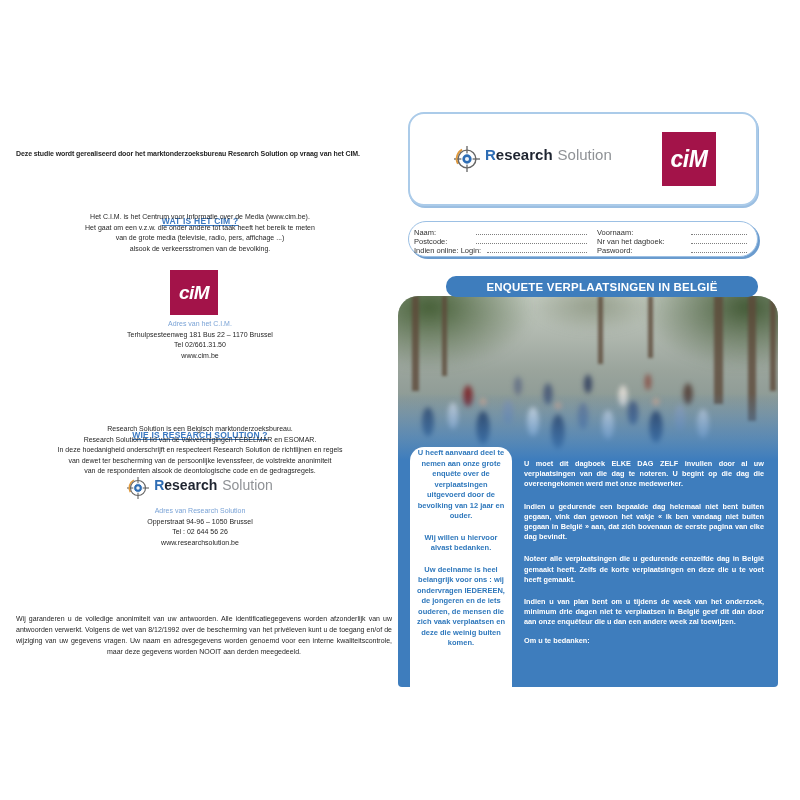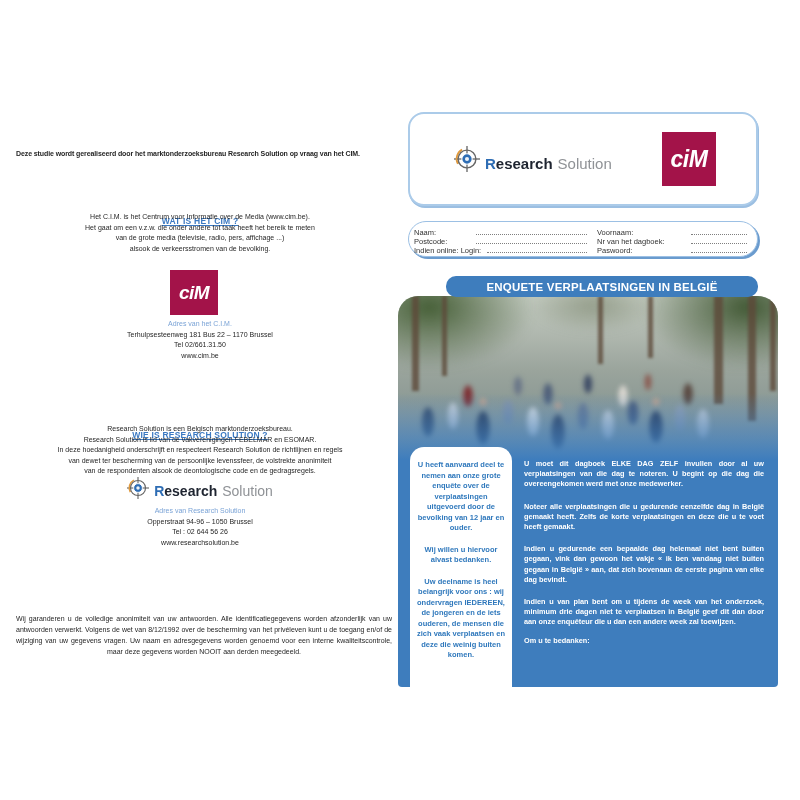--- a/index.html
+++ b/index.html
@@ -13,21 +13,21 @@
             color:#3b79c2;text-decoration:underline;letter-spacing:.2px;margin-top:20px;}
   #h1{top:196px;} #h2{top:410px;}
   .sec-body{left:20px;width:360px;text-align:center;font-size:7px;line-height:1.5;}
   #b1{top:212px;} #b2{top:424px;}
   .cim-badge{background:#a31349;color:#fff;display:flex;align-items:center;justify-content:center;
              font-weight:bold;font-style:italic;letter-spacing:-0.5px;}
   #cimL{left:170px;top:270px;width:48px;height:45px;font-size:19px;}
   .addr{left:20px;width:360px;text-align:center;font-size:7px;line-height:1.5;}
   #addr1{top:319px;} #addr2{top:506px;}
   .addr-label{color:#7aa3d6;}
-  .rs-logo-row{display:flex;align-items:flex-end;justify-content:center;gap:5px;}
+  .rs-logo-row{display:flex;align-items:flex-start;justify-content:center;gap:5px;}
   #rsL{left:20px;top:477px;width:360px;}
   .rs-text{font-size:14px;white-space:nowrap;}
   .rs-r{color:#2e6db4;font-weight:bold;}
   .rs-rest{color:#1e2430;font-weight:bold;}
   .rs-sol{color:#8f9296;margin-left:5px;}
   .footer{left:16px;top:614px;width:376px;font-size:7px;line-height:1.55;
           text-align:justify;text-align-last:center;}
 
   
   .header-card{left:408px;top:112px;width:350px;height:94px;border:2px solid #abcbe9;
@@ -85,21 +85,21 @@
     radial-gradient(7px 16px at 290px 64px,#5a4a42 60%,transparent 72%),
     radial-gradient(6px 14px at 120px 56px,#6a7688 60%,transparent 72%),
     radial-gradient(6px 14px at 190px 54px,#3e4c66 60%,transparent 72%),
     radial-gradient(5px 12px at 250px 52px,#8a5a50 60%,transparent 72%),
     radial-gradient(4px 4px at 85px 72px,#caa58c 70%,transparent 100%),
     radial-gradient(4px 4px at 160px 76px,#caa58c 70%,transparent 100%),
     radial-gradient(4px 4px at 258px 72px,#caa58c 70%,transparent 100%);}
   .ph-fade{position:absolute;left:0;right:0;bottom:-1px;height:70px;
            background:linear-gradient(180deg,rgba(62,125,189,0) 0%,rgba(62,125,189,.55) 50%,#3e7dbd 95%);}
   .info-box{left:410px;top:447px;width:102px;height:259px;background:#fff;border-radius:14px;
-            z-index:4;padding:13px 7px;box-sizing:border-box;color:#2f78bc;font-weight:bold;
+            z-index:4;padding:1px 7px;box-sizing:border-box;color:#2f78bc;font-weight:bold;
             font-size:7.5px;line-height:1.4;text-align:center;}
   .info-box p{margin:0 0 11px 0;}
   .instructions{left:524px;top:447px;width:240px;z-index:4;color:#fff;font-weight:bold;
                 font-size:7.3px;line-height:1.4;text-align:justify;}
   .instructions p{margin:12px 0 8px 0;}
   .instructions .thanks-h{margin:0;}
   .rs-icon{flex:0 0 auto;}
 </style>
 </head>
 <body>
@@ -216,19 +216,19 @@
   </div>
 
   <div class="abs info-box">
     <p>U heeft aanvaard deel te nemen aan onze grote enquête over de verplaatsingen uitgevoerd door de bevolking van 12 jaar en ouder.</p>
     <p>Wij willen u hiervoor alvast bedanken.</p>
     <p>Uw deelname is heel belangrijk voor ons : wij ondervragen IEDEREEN, de jongeren en de iets ouderen, de mensen die zich vaak verplaatsen en deze die weinig buiten komen.</p>
   </div>
 
   <div class="abs instructions">
     <p>U moet dit dagboek ELKE DAG ZELF invullen door al uw verplaatsingen van die dag te noteren. U begint op die dag die overeengekomen werd met onze medewerker.</p>
+    <p>Indien u gedurende een bepaalde dag helemaal niet bent buiten gegaan, vink dan gewoon het vakje « ik ben vandaag niet buiten gegaan in België » aan, dat zich bovenaan de eerste pagina van elke dag bevindt.</p>
     <p>Noteer alle verplaatsingen die u gedurende eenzelfde dag in België gemaakt heeft. Zelfs de korte verplaatsingen en deze die u te voet heeft gemaakt.</p>
-    <p>Indien u gedurende een bepaalde dag helemaal niet bent buiten gegaan, vink dan gewoon het vakje « ik ben vandaag niet buiten gegaan in België » aan, dat zich bovenaan de eerste pagina van elke dag bevindt.</p>
     <p>Indien u van plan bent om u tijdens de week van het onderzoek, minimum drie dagen niet te verplaatsen in België geef dit dan door aan onze enquêteur die u dan een andere week zal toewijzen.</p>
     <p class="thanks-h">Om u te bedanken:</p>
   </div>
 
 </div>
 
 </body></html>

